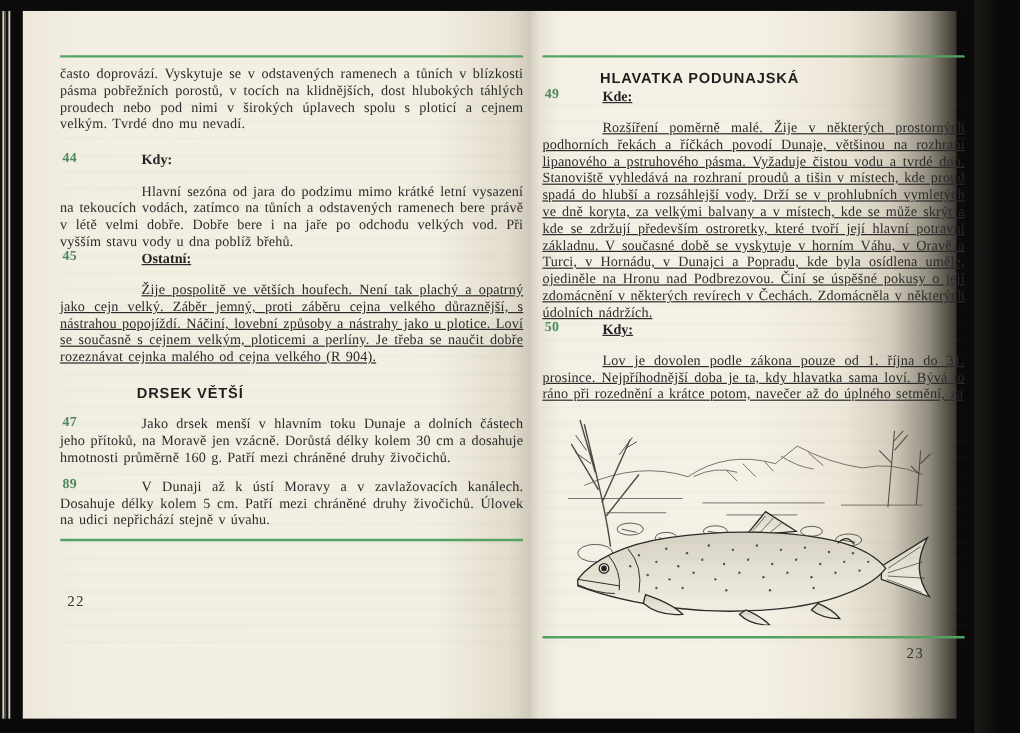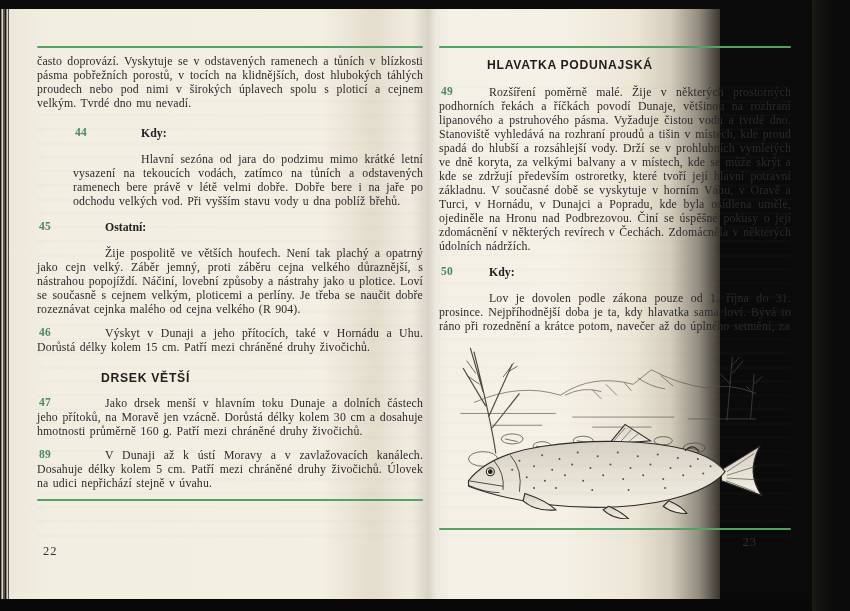--- a/index.html
+++ b/index.html
@@ -9,21 +9,21 @@
     font-family:"Liberation Serif", serif;
   }
   
   .scan-border-top{position:absolute;left:0;top:0;width:850px;height:9px;background:#0b0b0b;}
   .scan-border-bottom{position:absolute;left:0;top:599px;width:850px;height:12px;background:#080808;}
   .scan-border-right{position:absolute;top:0;left:812px;width:38px;height:611px;
     background:linear-gradient(90deg,#1c1a17 0%,#0a0a0a 55%);}
   .page-edges-left{position:absolute;left:0;top:9px;width:9px;height:590px;
     background:repeating-linear-gradient(90deg,#15140f 0 1.5px,#8a877d 1.5px 2.5px,#d8d3c6 2.5px 3.5px,#55524a 3.5px 5px);}
   
-  .book{position:absolute;left:6px;top:9px;width:714px;height:590px;
+  .book{position:absolute;left:19px;top:9px;width:778px;height:590px;
     background:linear-gradient(90deg,
       #ece7d9 0%, #f2eee2 6%, #f3efe3 44%, #e3ddcd 51.5%, #f4f0e5 58%,
       #f5f1e6 78%, #ece6d7 88%, #d4cdbd 93%, #938d80 97%, #3a362f 100%);}
   .gutter-shadow{position:absolute;left:404px;top:0;width:40px;height:590px;pointer-events:none;
     background:linear-gradient(90deg,rgba(70,58,36,0) 0%,rgba(70,58,36,0.16) 45%,rgba(70,58,36,0.04) 65%,rgba(70,58,36,0) 100%);}
   
   .page{position:absolute;top:37px;height:552px;color:#2b2b2b;}
   .page-left{left:31px;width:386px;}
   .page-right{left:433px;width:352px;}
   .ghost{position:absolute;inset:40px 0 60px 0;pointer-events:none;opacity:.5;
@@ -47,21 +47,21 @@
     display:block;padding-left:68px;font-weight:700;font-size:11.8px;line-height:14px;color:#222;
   }
   .page-right .entry-label{padding-left:50px;}
   .entry-body{margin-top:12px;}
   .section-heading{
     font-family:"Liberation Sans", sans-serif;font-weight:700;
     font-size:12.2px;line-height:15px;letter-spacing:.7px;color:#1e1e1e;
     padding-left:64px;
   }
   .page-right .section-heading{padding-left:48px;}
-  .mt12{margin-top:12px;} .mt16{margin-top:16px;margin-left:36px;} .mt18{margin-top:17px;} .mt10{margin-top:10px;}
+  .mt12{text-decoration:underline;} .mt16{margin-top:16px;} .mt18{margin-top:17px;} .mt10{margin-top:10px;}
   .pagenum{font-size:12.5px;color:#333;margin-top:5px;letter-spacing:1px;}
   .pagenum-left{padding-left:6px;margin-top:43px;}
   .pagenum-right{text-align:right;padding-right:34px;}
   .illustration{display:block;width:100%;height:182px;margin-top:4px;}
 </style>
 </head>
 <body>
 
 <div class="book">
   <div class="gutter-shadow"></div>
@@ -77,24 +77,20 @@
       <span class="entry-label">Kdy:</span>
       <p class="body-text indent entry-body">Hlavní sezóna od jara do podzimu mimo krátké letní vysazení na tekoucích vodách, zatímco na tůních a odstavených ramenech bere právě v létě velmi dobře. Dobře bere i na jaře po odchodu velkých vod. Při vyšším stavu vody u dna poblíž břehů.</p>
     </div>
 
     <div class="entry mt12">
       <span class="entry-num">45</span>
       <span class="entry-label">Ostatní:</span>
       <p class="body-text indent entry-body">Žije pospolitě ve větších houfech. Není tak plachý a opatrný jako cejn velký. Záběr jemný, proti záběru cejna velkého důraznější, s nástrahou popojíždí. Náčiní, lovební způsoby a nástrahy jako u plotice. Loví se současně s cejnem velkým, ploticemi a perlíny. Je třeba se naučit dobře rozeznávat cejnka malého od cejna velkého (R 904).</p>
     </div>
 
-    <div class="entry mt10">
-      <span class="entry-num">46</span>
-      <p class="body-text indent">Výskyt v Dunaji a jeho přítocích, také v Hornádu a Uhu. Dorůstá délky kolem 15 cm. Patří mezi chráněné druhy živočichů.</p>
-    </div>
 
     <div class="section-heading mt18">DRSEK VĚTŠÍ</div>
     <div class="entry mt10">
       <span class="entry-num">47</span>
       <p class="body-text indent">Jako drsek menší v hlavním toku Dunaje a dolních částech jeho přítoků, na Moravě jen vzácně. Dorůstá délky kolem 30 cm a dosahuje hmotnosti průměrně 160 g. Patří mezi chráněné druhy živočichů.</p>
     </div>
 
     <div class="entry mt10">
       <span class="entry-num">89</span>
       <p class="body-text indent">V Dunaji až k ústí Moravy a v zavlažovacích kanálech. Dosahuje délky kolem 5 cm. Patří mezi chráněné druhy živočichů. Úlovek na udici nepřichází stejně v úvahu.</p>
@@ -105,20 +101,21 @@
   </div>
 
   <div class="page page-right">
     <div class="ghost"></div>
     <div class="rule rule-top"></div>
 
     <div class="section-heading mt10">HLAVATKA PODUNAJSKÁ</div>
 
     <div class="entry mt12">
       <span class="entry-num">49</span>
+      <span class="entry-label">Kde:</span>
       <p class="body-text indent entry-body">Rozšíření poměrně malé. Žije v některých prostorných podhorních řekách a říčkách povodí Dunaje, většinou na rozhraní lipanového a pstruhového pásma. Vyžaduje čistou vodu a tvrdé dno. Stanoviště vyhledává na rozhraní proudů a tišin v místech, kde proud spadá do hlubší a rozsáhlejší vody. Drží se v prohlubních vymletých ve dně koryta, za velkými balvany a v místech, kde se může skrýt a kde se zdržují především ostroretky, které tvoří její hlavní potravní základnu. V současné době se vyskytuje v horním Váhu, v Oravě a Turci, v Hornádu, v Dunajci a Popradu, kde byla osídlena uměle, ojediněle na Hronu nad Podbrezovou. Činí se úspěšné pokusy o její zdomácnění v některých revírech v Čechách. Zdomácněla v některých údolních nádržích.</p>
     </div>
 
     <div class="entry mt12">
       <span class="entry-num">50</span>
       <span class="entry-label">Kdy:</span>
       <p class="body-text indent entry-body">Lov je dovolen podle zákona pouze od 1. října do 31. prosince. Nejpříhodnější doba je ta, kdy hlavatka sama loví. Bývá to ráno při rozednění a krátce potom, navečer až do úplného setmění, za</p>
     </div>
 
     <svg class="illustration" viewBox="0 0 350 200" aria-hidden="true">

